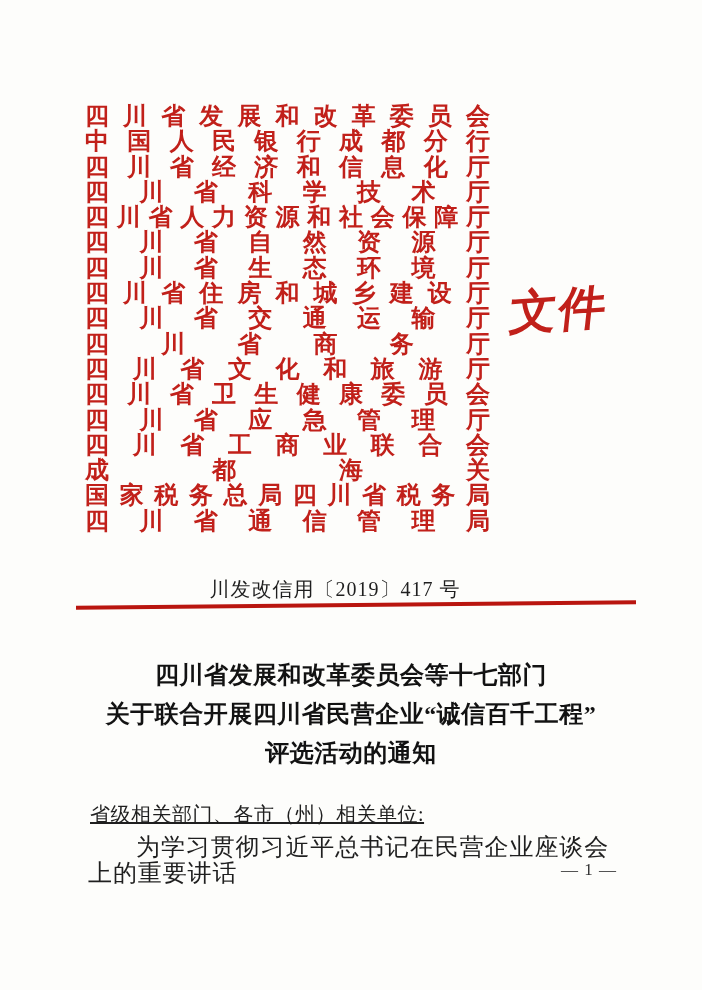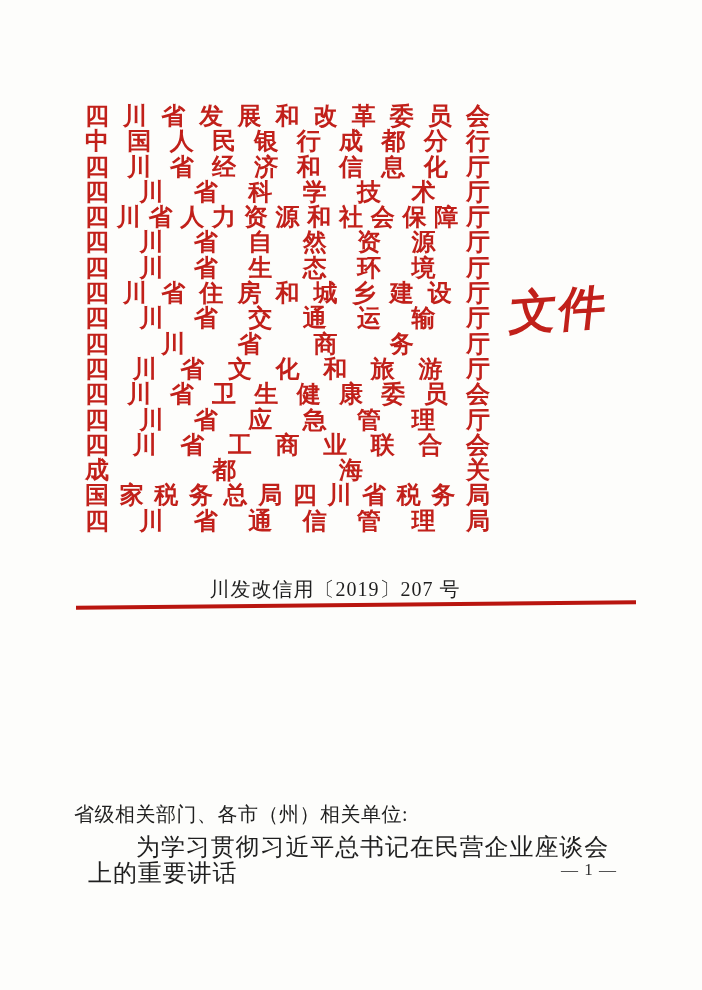--- a/index.html
+++ b/index.html
@@ -68,25 +68,26 @@
     text-align:center;
     font-weight:bold;
     font-size:24px;
     line-height:39px;
     color:#121212;
     letter-spacing:0.5px;
   }
   
   .salutation{
     position:absolute;
-    left:74px;top:801px;
+    left:90px;top:801px;
     font-size:20px;
     color:var(--ink);
     letter-spacing:0.5px;
     white-space:nowrap;
+    text-decoration:underline;
   }
   .paragraph{
     position:absolute;
     left:88px;top:834px;width:545px;
     font-size:24px;
     color:var(--ink);
     letter-spacing:0.9px;
     text-indent:2em;
     line-height:26px;
   }
@@ -290,24 +291,29 @@
         <span>通</span>
         <span>信</span>
         <span>管</span>
         <span>理</span>
         <span>局</span>
       </div>
     </div>
 
   <div class="stamp">文件</div>
 
-  <div class="doc-number">川发改信用〔2019〕207 号</div>
+  <div class="doc-number">川发改信用〔2019〕417 号</div>
 
   <div class="red-rule"></div>
 
+  <div class="title">
+    <div>四川省发展和改革委员会等十七部门</div>
+    <div>关于联合开展四川省民营企业“诚信百千工程”</div>
+    <div>评选活动的通知</div>
+  </div>
 
   <div class="salutation">省级相关部门、各市（州）相关单位:</div>
 
   <div class="paragraph">为学习贯彻习近平总书记在民营企业座谈会上的重要讲话</div>
 
   <div class="page-num">— 1 —</div>
 
 </div>
 
 </body></html>

